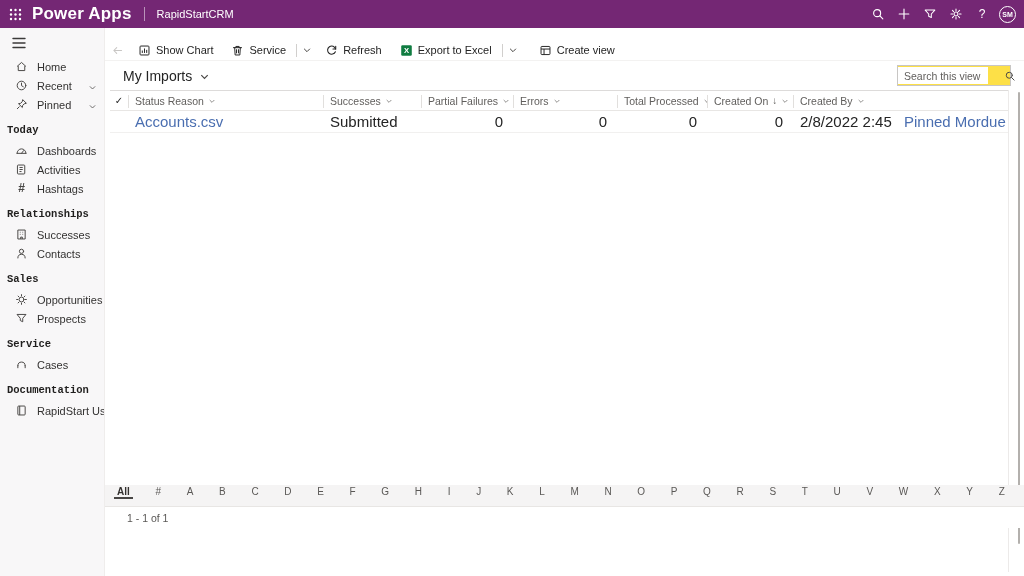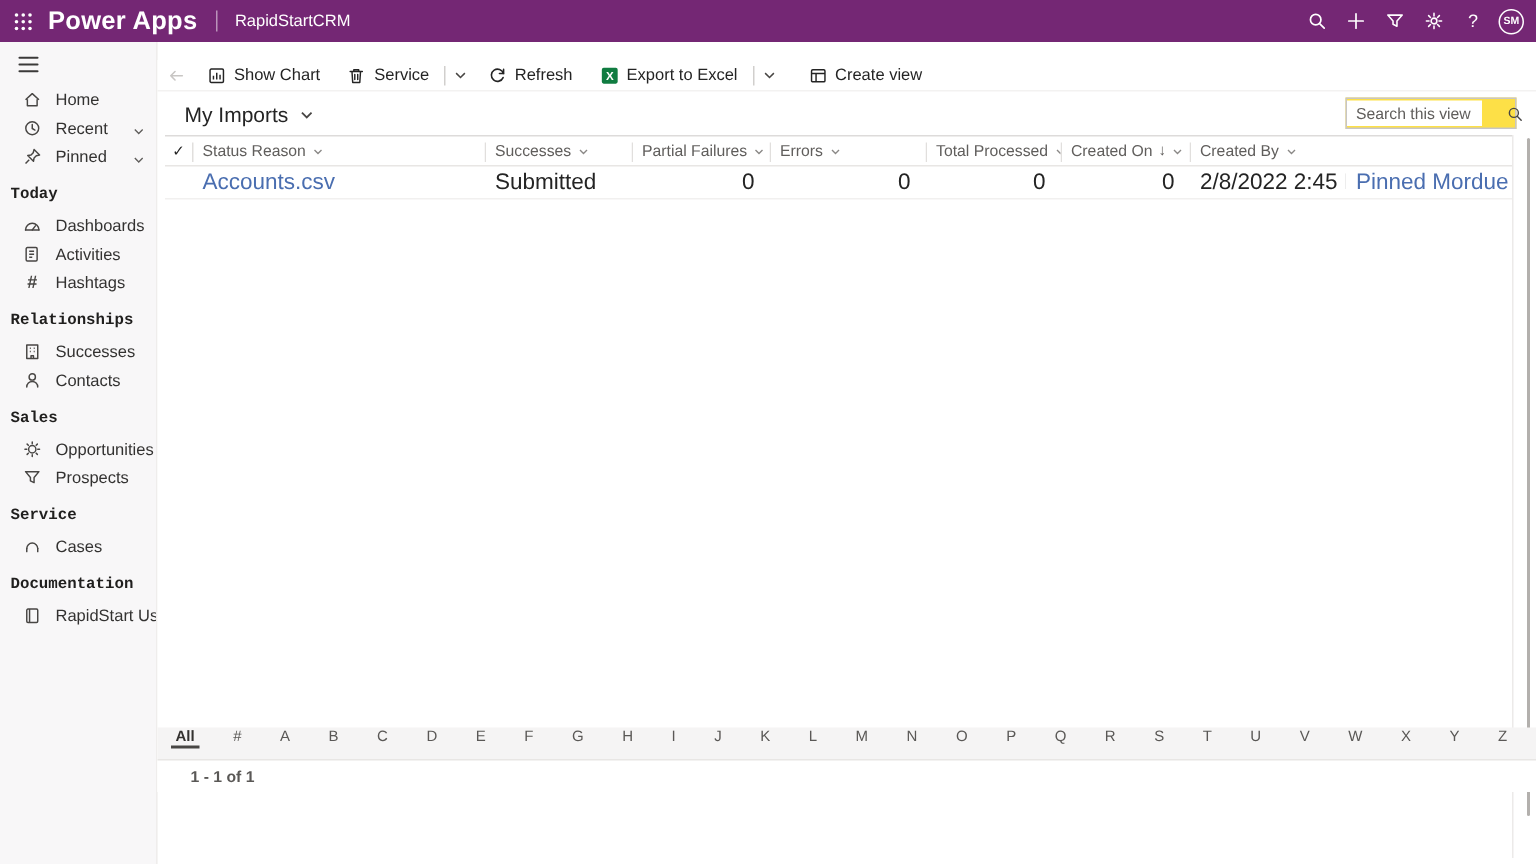--- a/index.html
+++ b/index.html
@@ -65,21 +65,21 @@
   .vscroll { position:absolute; top:50px; right:0; width:16px; height:482px; border-left:1px solid #eceae9; }
   .vscroll .thumb { position:absolute; top:2px; right:4px; width:2px; height:452px; background:#b3b0ad; border-radius:2px; }
 
   
   .jumpbar { position:absolute; left:0; right:0; bottom:22px; height:21px; background:#f5f4f4; display:flex; align-items:flex-start; justify-content:space-between; padding:0 16px 0 9px; }
   .jump-item { font-size:10px; color:#5a5856; cursor:pointer; padding:1px 3px; }
   .jump-item.selected { color:#33312f; font-weight:bold; border-bottom:2px solid #484644; padding-bottom:0; }
 
   
   .statusbar { position:absolute; left:0; right:0; bottom:0; height:22px; background:#fff; border-top:1px solid #e8e6e4; display:flex; align-items:center; }
-  .statusbar .range { font-size:10.5px; color:#5a5856; margin-left:22px;font-weight:bold; }
+  .statusbar .range { font-size:10.5px; color:#5a5856; margin-left:22px; }
 </style>
 </head>
 <body>
 
 <div class="appbar">
   <div class="waffle">
     <svg width="13" height="13" viewBox="0 0 13 13">
         <g fill="#fff">
           <circle cx="2" cy="2" r="1.2"></circle>
           <circle cx="6.5" cy="2" r="1.2"></circle>

